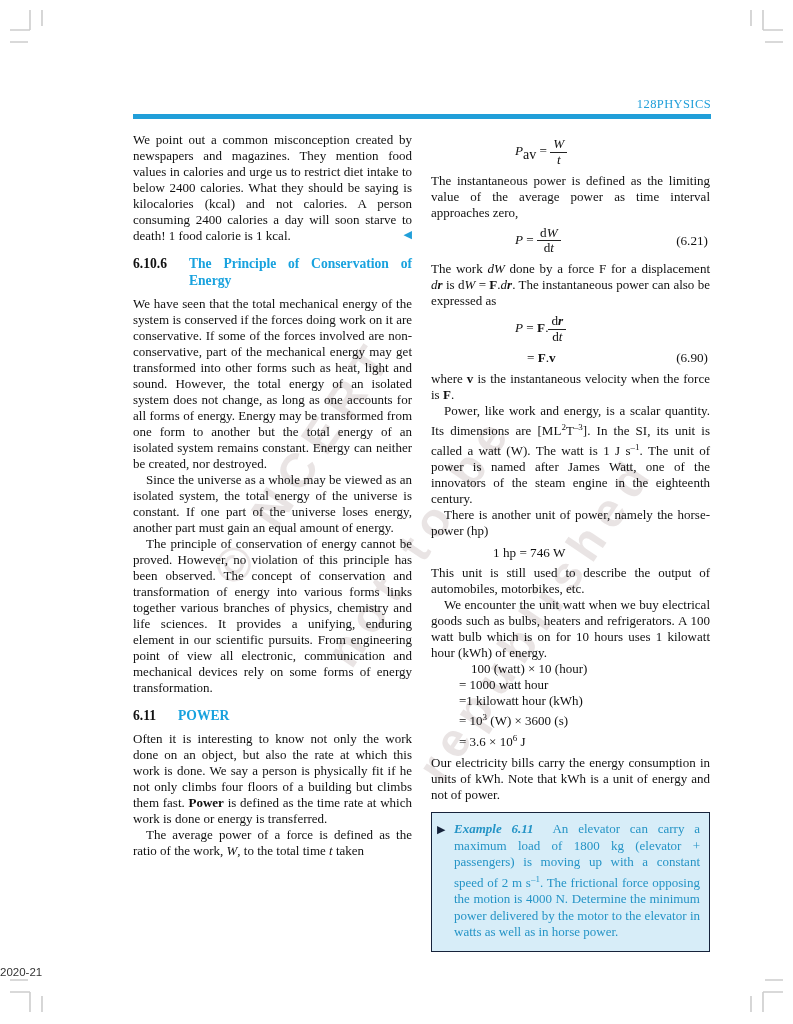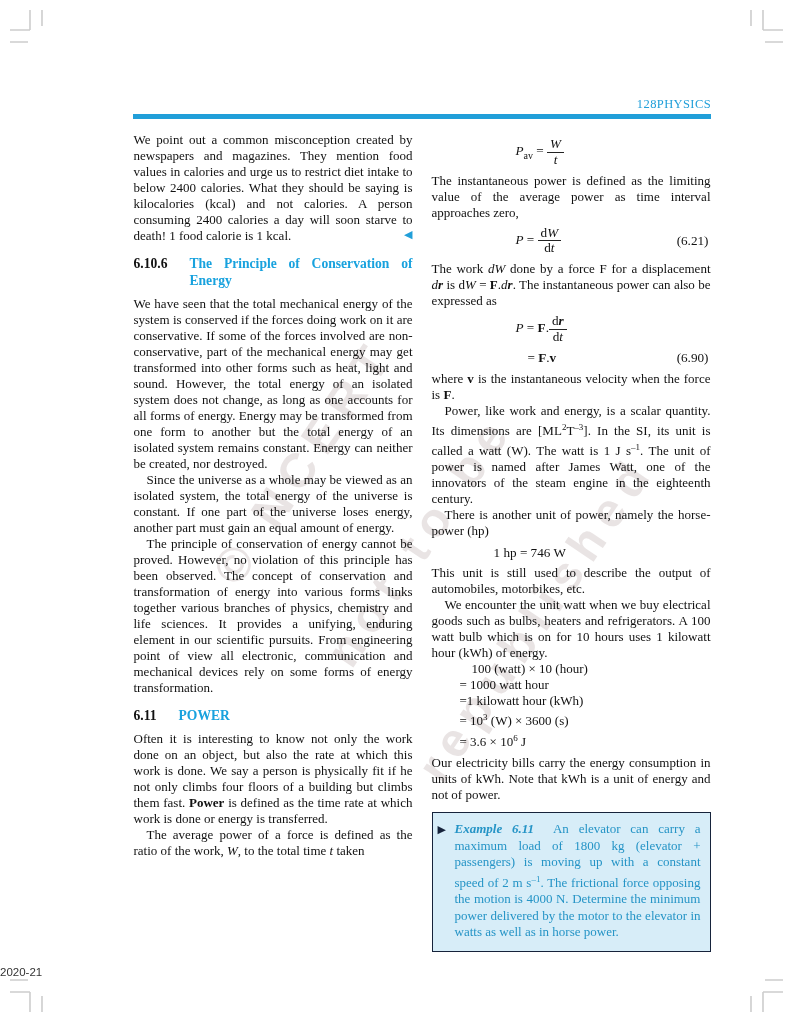--- a/index.html
+++ b/index.html
@@ -17,21 +17,21 @@
              transform:rotate(-56deg);transform-origin:center;
              font-family:"Liberation Sans",sans-serif;font-weight:bold;
              font-size:48px;letter-spacing:10px;line-height:140px;
              color:rgba(198,184,184,0.38);text-align:center;pointer-events:none;z-index:0;}
   
   .content{position:absolute;left:133px;top:97px;width:578px;z-index:1;}
   .header{display:flex;justify-content:flex-end;align-items:flex-end;
           color:#219fd9;font-size:12.5px;letter-spacing:0.4px;}
   .rule{height:5px;background:#219fd9;margin-top:2px;}
   
-  .cols{display:flex;gap:19px;margin-top:13px;font-size:13px;line-height:16px;justify-content:center;}
+  .cols{display:flex;gap:19px;margin-top:13px;font-size:13px;line-height:16px;}
   .col{width:279px;}
   .p{text-align:justify;position:relative;}
   .ind{text-indent:13px;}
   .end-marker{position:absolute;right:0;bottom:2px;color:#219fd9;font-size:11px;}
   
   .sec-head{display:flex;gap:22px;font-weight:bold;font-size:13.6px;line-height:17px;
             margin:11px 0 7px 0;}
   .sec-num{color:#111;white-space:nowrap;}
   .sec-title{color:#18a2de;flex:1;text-align:justify;}
   
@@ -49,21 +49,21 @@
   .example-box{margin-top:9px;border:1.5px solid #16233b;background:#d7edf8;
                color:#2594c6;display:flex;gap:5px;padding:8px 9px 10px 5px;
                font-size:13px;line-height:16.5px;}
   .example-marker{color:#16233b;font-size:11px;line-height:16.5px;flex:0 0 12px;}
   .example-text{flex:1;text-align:justify;}
   .example-label{font-weight:bold;font-style:italic;}
   
   .footer{position:absolute;left:0;right:0;top:966px;text-align:left;
           font-family:"Liberation Sans",sans-serif;font-size:11.5px;color:#333;z-index:1;}
   b{font-weight:bold;} i{font-style:italic;}
-  sup{font-size:9px;} sub{font-size:10px;}
+  sup{font-size:9px;} sub{font-size:14px;}
 </style>
 </head>
 <body>
 
 <div class="page">
 
   <div class="crop tl">
     <svg width="40" height="42" viewBox="0 0 40 42">
         <path d="M24 6 V26 M4 26 H24 M36 6 V22 M4 38 H22" stroke="#cdcdcd" stroke-width="1.6" fill="none"></path>
       </svg>

